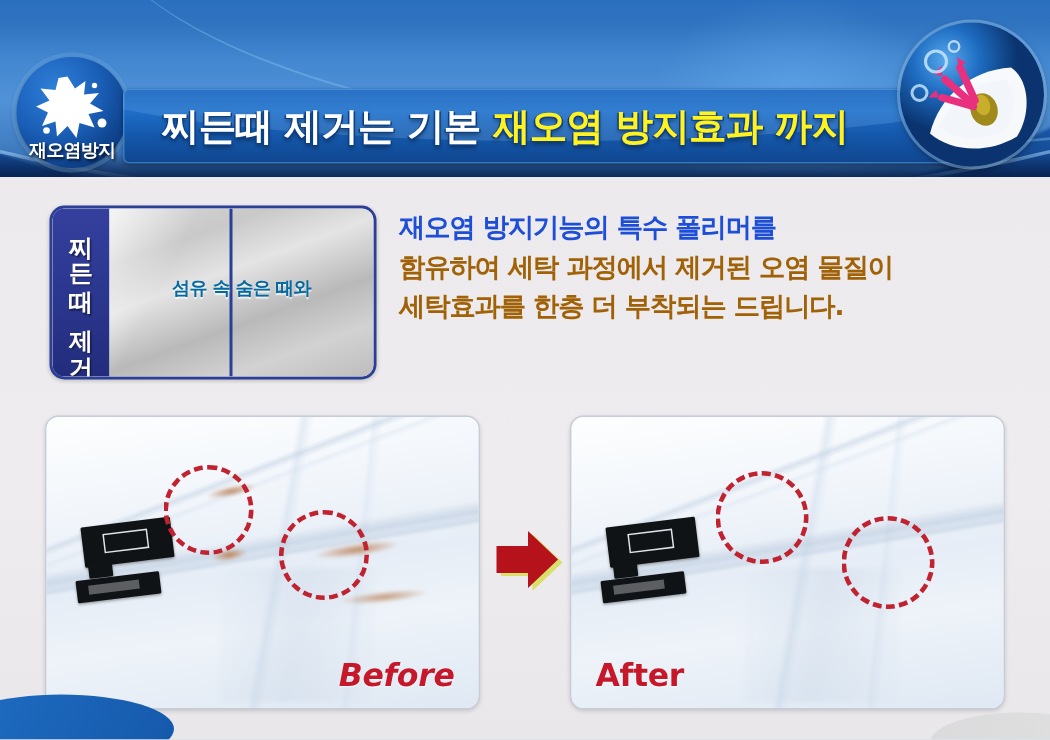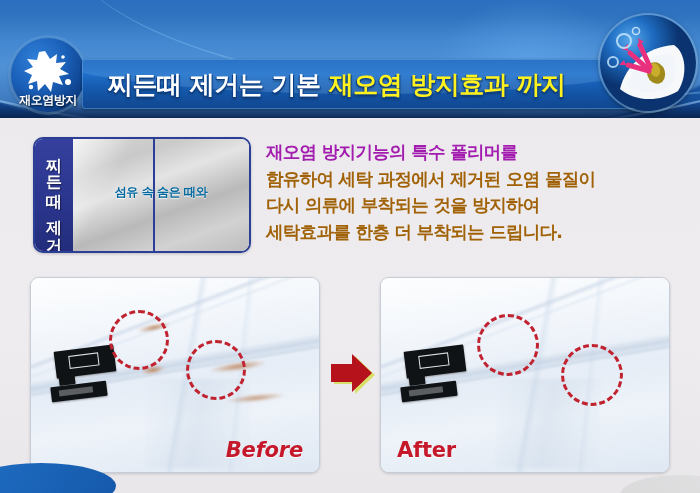--- a/index.html
+++ b/index.html
@@ -111,21 +111,21 @@
   .card1 .cap{
     position:absolute;left:44px;right:6px;top:45px;text-align:center;
     font-size:12px;font-weight:bold;color:#0369a1;line-height:1.45;letter-spacing:-.4px;
     text-shadow:0 1px 1px rgba(255,255,255,.85);
   }
 
   .para{
     position:absolute;left:266px;top:139px;width:424px;
     font-size:17.5px;font-weight:bold;line-height:1.52;letter-spacing:-.7px;
   }
-  .para .l1{color:#a21caf;}
+  .para .l1{color:#1d4ed8;}
   .para .ln{color:#a16207;}
 
   
   .shotcard{
     position:absolute;top:277px;width:290px;height:196px;border-radius:9px;
     background:#f3f6fb;border:1px solid #c6cdd8;box-sizing:border-box;overflow:hidden;
     box-shadow:0 1px 3px rgba(0,0,0,.16);
   }
   .shot-before{left:30px;}
   .shot-after{left:380px;padding-left:15px;}
@@ -257,21 +257,20 @@
     <div class="photo"></div>
     <div class="divider"></div>
     <div class="cap">
       <div>섬유 속 숨은 때와</div>
     </div>
   </div>
 
   <div class="para">
     <div class="l1">재오염 방지기능의 특수 폴리머를</div>
     <div class="ln">함유하여 세탁 과정에서 제거된 오염 물질이</div>
-    <div class="ln">다시 의류에 부착되는 것을 방지하여</div>
     <div class="ln">세탁효과를 한층 더 부착되는 드립니다.</div>
   </div>
 
   <div class="shotcard shot-before">
     <div class="fabric"></div>
     <div class="collar-edge"></div>
     <div class="collar-edge2"></div>
     <div class="fold"></div>
 
     <div class="tag tag1">

